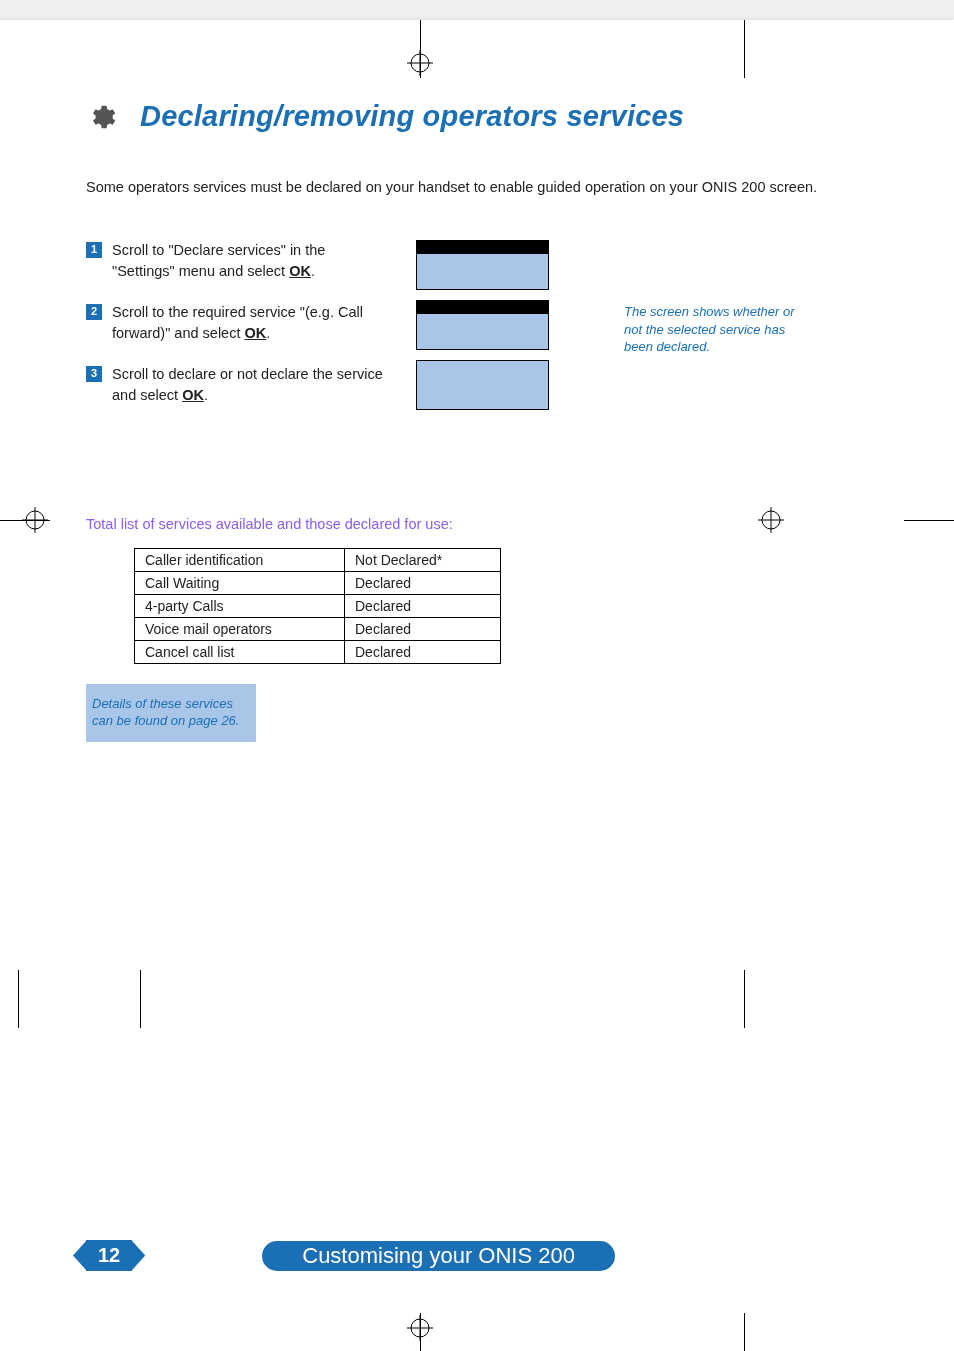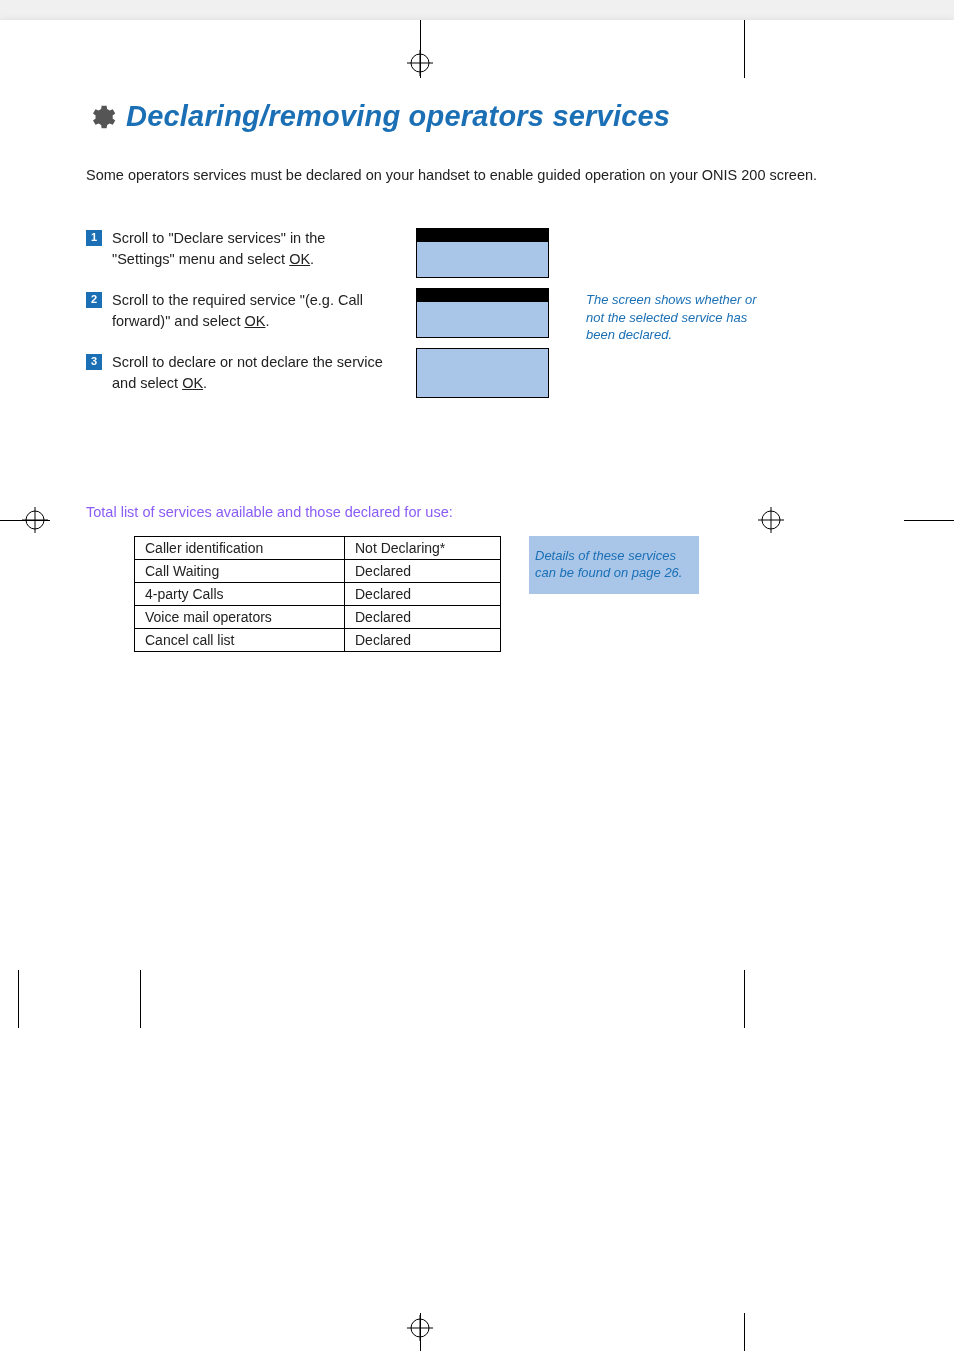--- a/index.html
+++ b/index.html
@@ -40,22 +40,22 @@
 
   .content {
     position: absolute;
     left: 86px;
     top: 80px;
     width: 760px;
   }
   .heading {
     display: flex;
     align-items: center;
-    gap: 10px;
-    margin-bottom: 32px;
+    gap: 24px;
+    margin-bottom: 44px;
   }
   .gear-icon { width: 30px; height: 30px; color: #555; }
   .heading h1 {
     color: #1a6fb5;
     font-style: italic;
     font-weight: bold;
     font-size: 29px;
     letter-spacing: 0.2px;
   }
   .intro {
@@ -87,21 +87,21 @@
     background: #1a6fb5;
     color: #fff;
     font-size: 11px;
     font-weight: bold;
     display: flex;
     align-items: center;
     justify-content: center;
     margin-top: 2px;
   }
   .step-text .ok {
-    font-weight: normal;
+    font-weight: bold;
     text-decoration: underline;
   }
   .screens {
     width: 140px;
     display: flex;
     flex-direction: column;
     gap: 10px;
   }
   .screen {
     width: 133px;
@@ -113,31 +113,33 @@
     height: 13px;
     background: #000;
   }
   .side-note {
     width: 172px;
     font-style: italic;
     font-size: 13px;
     color: #1a6fb5;
     line-height: 1.35;
     margin-top: 63px;
+    margin-left: 38px;
   }
   .table-intro {
     font-size: 14.5px;
     color: #8b5cf6;
     margin-top: 90px;
     margin-bottom: 16px;
   }
   .table-row {
     display: flex;
-    gap: 28px;
+    gap: 20px;
     align-items: flex-start;
+    flex-direction: column;
   }
   table.services {
     border-collapse: collapse;
     margin-left: 48px;
     width: 367px;
   }
   table.services td {
     border: 1px solid #000;
     padding: 3px 10px;
     font-size: 14px;
@@ -279,21 +281,21 @@
       <div class="side-note">The screen shows whether or not the selected service has been declared.</div>
     </div>
 
     <p class="table-intro">Total list of services available and those declared for use:</p>
 
     <div class="table-row">
       <table class="services">
         <tbody>
           <tr>
               <td>Caller identification</td>
-              <td>Not Declaring*</td>
+              <td>Not Declared*</td>
             </tr>
           <tr>
               <td>Call Waiting</td>
               <td>Declared</td>
             </tr>
           <tr>
               <td>4-party Calls</td>
               <td>Declared</td>
             </tr>
           <tr>
@@ -303,14 +305,18 @@
           <tr>
               <td>Cancel call list</td>
               <td>Declared</td>
             </tr>
         </tbody>
       </table>
       <div class="table-note">Details of these services can be found on page 26.</div>
     </div>
   </div>
 
+  <div class="footer">
+    <div class="page-badge">12</div>
+    <div class="footer-title">Customising your ONIS 200</div>
+  </div>
 
 </div>
 
 </body></html>

